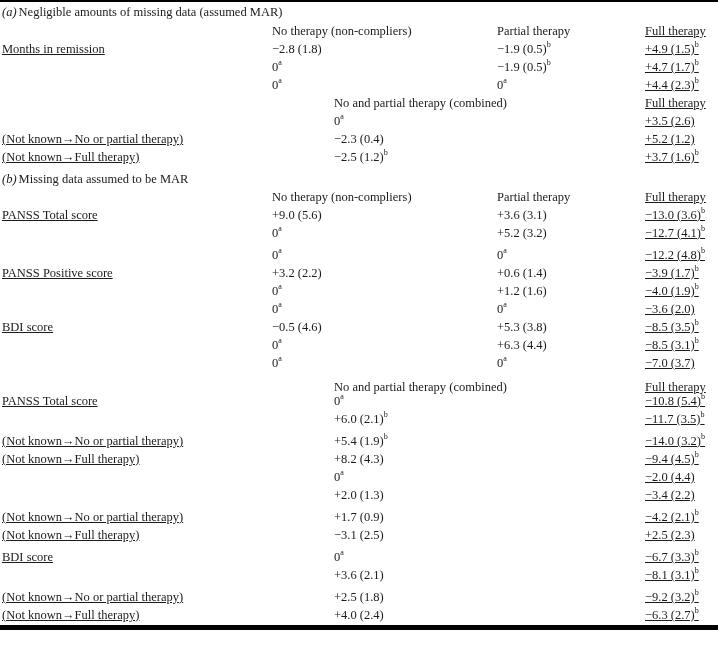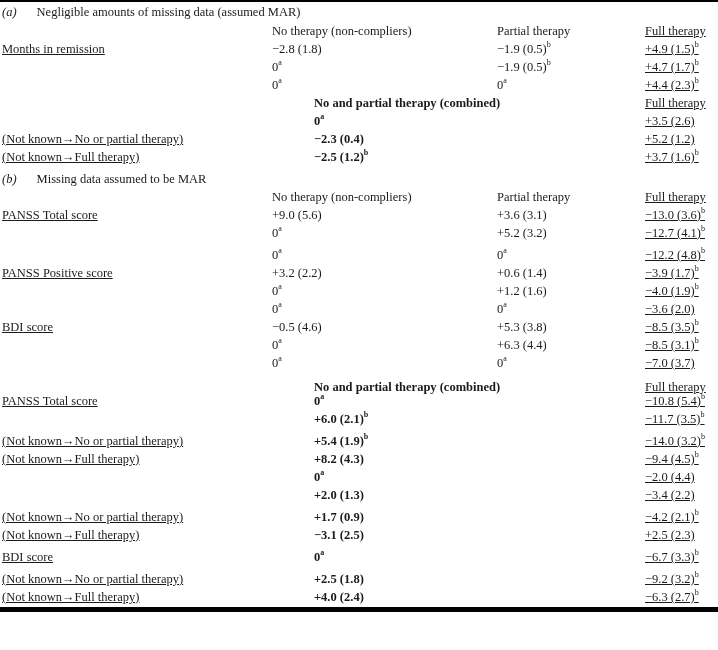--- a/index.html
+++ b/index.html
@@ -12,30 +12,30 @@
   .page{position:relative;width:718px;height:650px;background:#ffffff;}
   .rule-top{height:2px;background:#000000;}
   .rule-bottom{height:5px;background:#000000;margin-top:1px;}
   .tbl-section{display:block;}
   .row{position:relative;height:18px;line-height:18px;}
   .cell{position:absolute;top:0;white-space:nowrap;}
   .l{left:2px;text-decoration:underline;}
   .c1{left:272px;}
   .c2{left:497px;}
   .c3{left:645px;text-decoration:underline;}
-  .cm{left:314px;font-weight:bold;}
+  .cm{left:334px;}
   .title-row{height:20px;line-height:20px;padding-left:2px;}
   .s-b .title-row{box-sizing:border-box;height:22px;line-height:18px;padding-top:4px;}
   .header-row{height:18px;}
   .ch-row{height:18px;}
   .s-b .ch-row{height:20px;}
   .s-b .ch-row .cell{top:6px;}
   .gap{margin-top:4px;}
   .ital{font-style:italic;}
-  .title-text{margin-left:20px;}
+  .title-text{margin-left:2px;}
   sup{font-size:8px;line-height:0;vertical-align:super;position:relative;top:-1px;}
 </style>
 </head>
 <body>
 
 <div class="page">
   <div class="rule-top"></div>
   <div id="sections">
       <section class="tbl-section s-a">
         <div class="row title-row"><span class="ital">(a)</span><span class="title-text">Negligible amounts of missing data (assumed MAR)</span></div>
@@ -184,20 +184,25 @@
         <div class="row data-row">
           <span class="cell l">(Not known→Full therapy)</span>
           <span class="cell cm">−3.1 (2.5)</span>
           <span class="cell c3">+2.5 (2.3)</span>
         </div>
         <div class="row data-row gap">
           <span class="cell l">BDI score</span>
           <span class="cell cm">0<sup>a</sup></span>
           <span class="cell c3">−6.7 (3.3)<sup>b</sup></span>
         </div>
+        <div class="row data-row">
+          <span class="cell l"></span>
+          <span class="cell cm">+3.6 (2.1)</span>
+          <span class="cell c3">−8.1 (3.1)<sup>b</sup></span>
+        </div>
         <div class="row data-row gap">
           <span class="cell l">(Not known→No or partial therapy)</span>
           <span class="cell cm">+2.5 (1.8)</span>
           <span class="cell c3">−9.2 (3.2)<sup>b</sup></span>
         </div>
         <div class="row data-row">
           <span class="cell l">(Not known→Full therapy)</span>
           <span class="cell cm">+4.0 (2.4)</span>
           <span class="cell c3">−6.3 (2.7)<sup>b</sup></span>
         </div>

